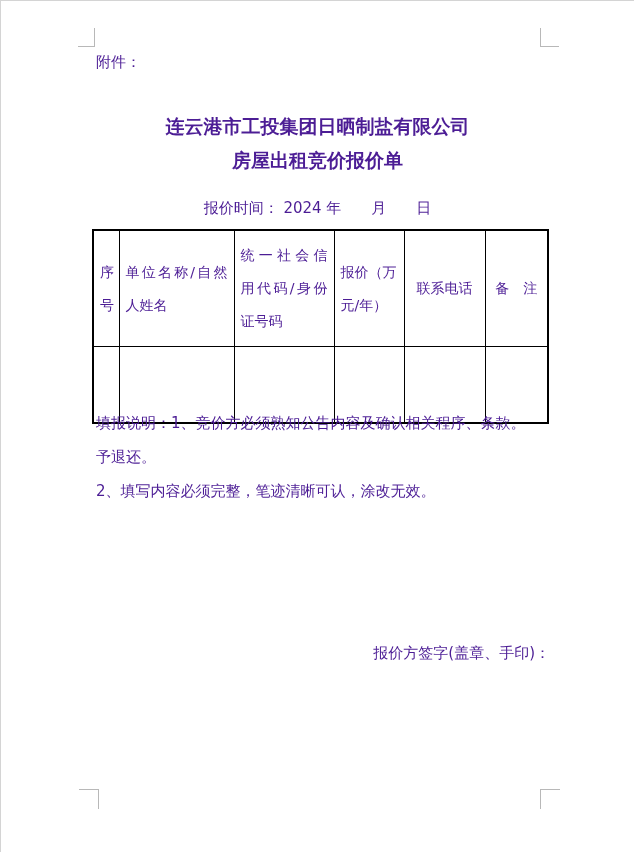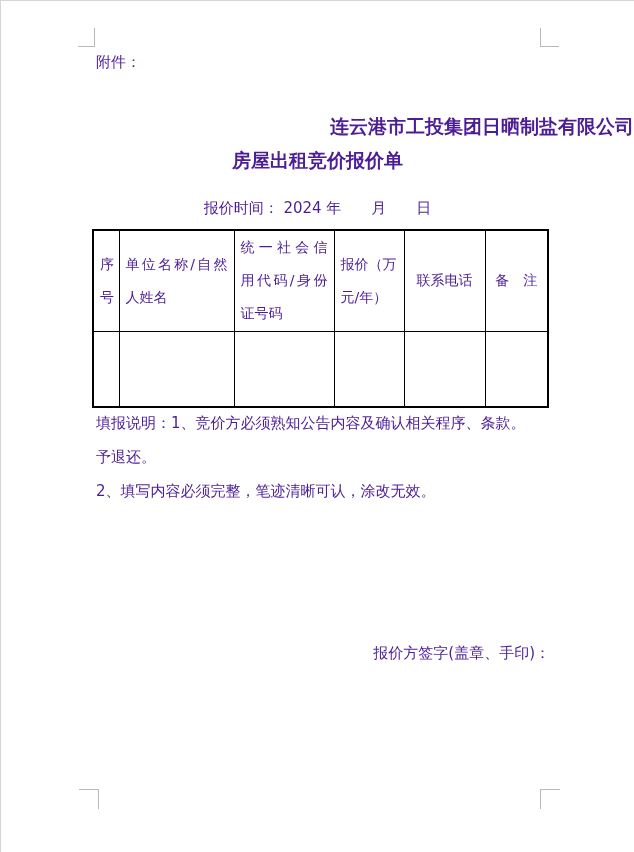--- a/index.html
+++ b/index.html
@@ -15,33 +15,33 @@
   }
   
   .mark{position:absolute;}
   .mark.tl{left:77px;top:27px;width:16px;height:18px;border-right:1px solid #b8b8b8;border-bottom:1px solid #b8b8b8;}
   .mark.tr{left:539px;top:27px;width:18px;height:18px;border-left:1px solid #b8b8b8;border-bottom:1px solid #b8b8b8;}
   .mark.bl{left:78px;top:788px;width:19px;height:19px;border-right:1px solid #b8b8b8;border-top:1px solid #b8b8b8;}
   .mark.br{left:539px;top:788px;width:19px;height:19px;border-left:1px solid #b8b8b8;border-top:1px solid #b8b8b8;}
 
   .attachment{position:absolute;left:95px;top:52px;font-size:15px;line-height:18px;}
   .title-line{position:absolute;left:0;width:100%;text-align:center;font-weight:bold;font-size:19px;line-height:22px;font-family:"DejaVu Serif","DejaVu Sans",serif;}
-  .title-1{top:114px;text-align:right;}
+  .title-1{top:114px;}
   .title-2{top:148px;}
   .date-line{position:absolute;left:0;top:198px;width:100%;text-align:center;font-size:15px;line-height:18px;}
 
   table.quote{
     position:absolute;left:91px;top:228px;
     border-collapse:collapse;table-layout:fixed;
     width:455px;
     border:2px solid #000;
   }
   table.quote td{
     border:1px solid #000;
-    padding:0 6px;
+    padding:8px 6px;
     font-size:14px;
     vertical-align:middle;
     overflow:hidden;
   }
   tr.hdr{height:101px;}
   tr.data{height:76px;}
   .hline{line-height:33px;height:33px;white-space:nowrap;}
   .just{text-align:justify;text-align-last:justify;white-space:normal;}
   .ctr{text-align:center;}
 

